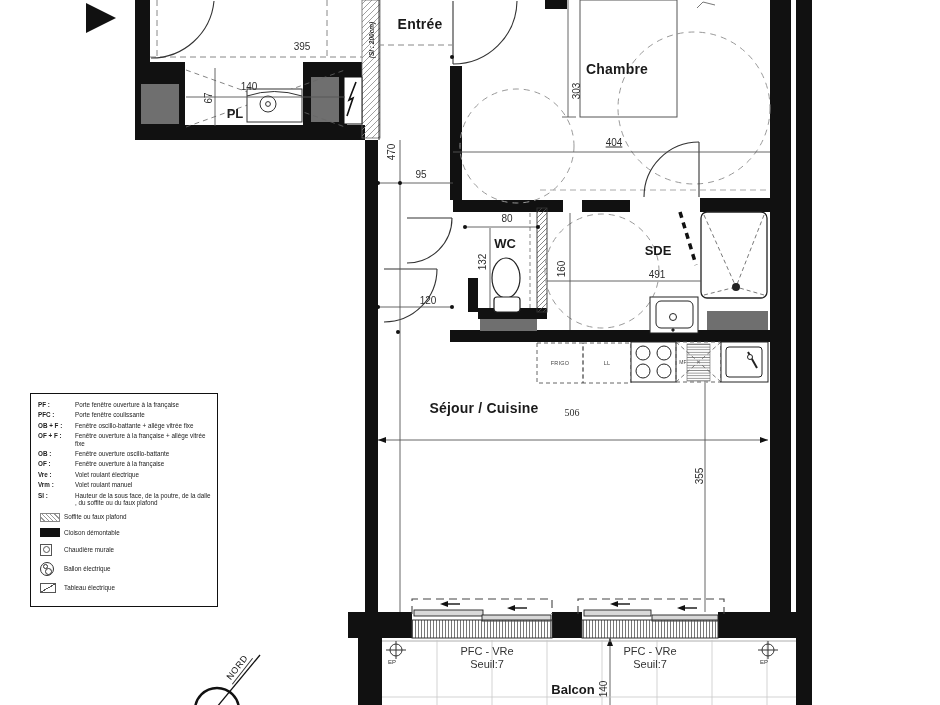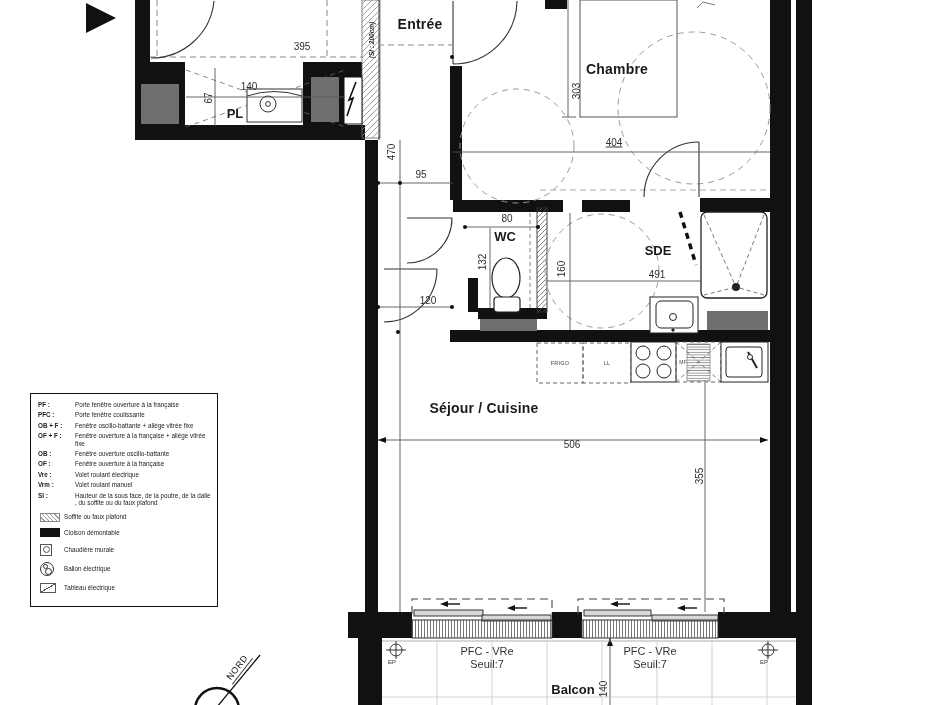--- a/index.html
+++ b/index.html
@@ -278,21 +278,21 @@
       <polygon points="86,3 86,33 116,18" fill="#111"></polygon>
     </g>
     <g fill="none" stroke="#111">
       <circle cx="217" cy="710" r="22" stroke-width="2.4"></circle>
       <line x1="202" y1="725" x2="260" y2="655" stroke-width="1.3"></line>
     </g>
   </svg>
 
   <div class="lbl room" style="left:420px;top:24px;">Entrée</div>
   <div class="lbl room" style="left:617px;top:46px;margin-top:23px;">Chambre</div>
-  <div class="lbl room-sm" style="left:505px;top:236px;">WC</div>
+  <div class="lbl room-sm" style="left:505px;top:243px;">WC</div>
   <div class="lbl room-sm" style="left:612px;top:250px;margin-left:46px;">SDE</div>
   <div class="lbl room" style="left:484px;top:408px;">Séjour / Cuisine</div>
   <div class="lbl room-sm" style="left:573px;top:689px;">Balcon</div>
   <div class="lbl" style="left:235px;top:113px;font-size:13px;font-weight:bold;color:#222;">PL</div>
 
   <div class="lbl tiny" style="left:560px;top:363px;">FRIGO</div>
   <div class="lbl tiny" style="left:607px;top:363px;">LL</div>
   <div class="lbl tiny" style="left:683px;top:362px;font-size:5px;">MF</div>
 
   <div class="lbl dim" style="left:302px;top:46px;">395</div>
@@ -300,21 +300,21 @@
   <div class="lbl dim dimv" style="left:208px;top:98px;">67</div>
   <div class="lbl dim dimv" style="left:391px;top:152px;">470</div>
   <div class="lbl dim" style="left:421px;top:174px;">95</div>
   <div class="lbl dim dimv" style="left:576px;top:91px;">303</div>
   <div class="lbl dim" style="left:614px;top:142px;text-decoration:underline;">404</div>
   <div class="lbl dim" style="left:507px;top:218px;text-align:center;">80</div>
   <div class="lbl dim dimv" style="left:482px;top:262px;">132</div>
   <div class="lbl dim" style="left:428px;top:300px;">120</div>
   <div class="lbl dim dimv" style="left:561px;top:269px;">160</div>
   <div class="lbl dim" style="left:657px;top:274px;">491</div>
-  <div class="lbl dim" style="left:572px;top:444px;">506</div>
+  <div class="lbl dim" style="left:572px;top:412px;font-family:Liberation Serif, serif;">506</div>
   <div class="lbl dim dimv" style="left:699px;top:476px;">355</div>
   <div class="lbl dim dimv" style="left:603px;top:689px;">140</div>
 
   <div class="lbl winlbl" style="left:487px;top:651px;">PFC - VRe</div>
   <div class="lbl winlbl" style="left:487px;top:664px;">Seuil:7</div>
   <div class="lbl winlbl" style="left:650px;top:651px;">PFC - VRe</div>
   <div class="lbl winlbl" style="left:650px;top:664px;">Seuil:7</div>
   <div class="lbl eplbl" style="left:392px;top:662px;">EP</div>
   <div class="lbl eplbl" style="left:764px;top:662px;">EP</div>
 

